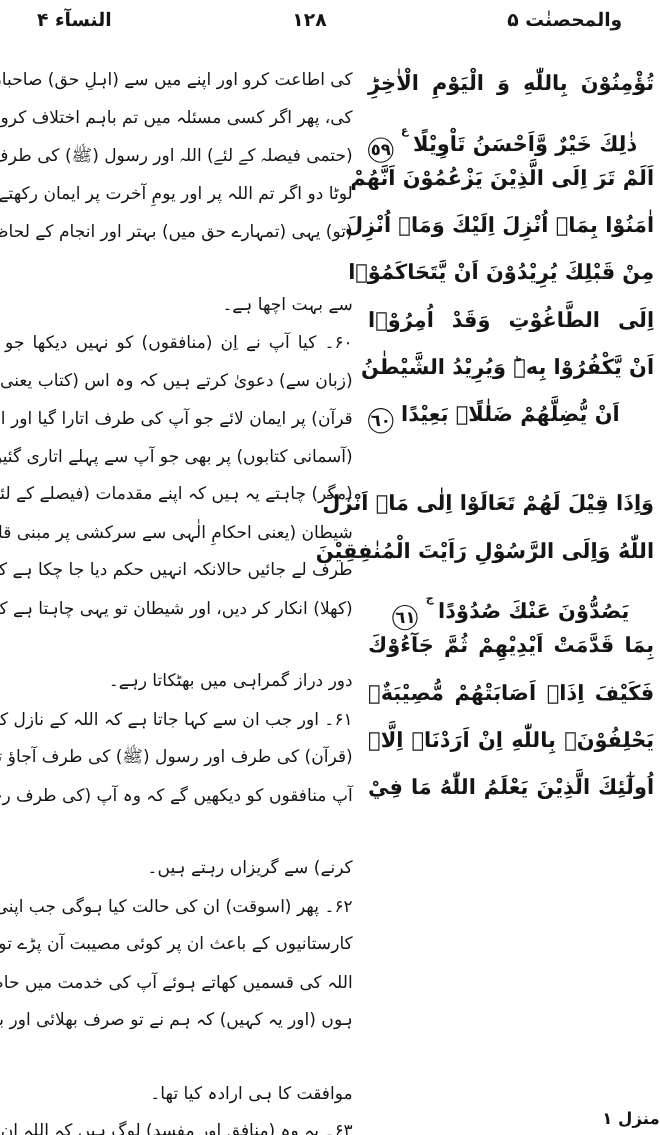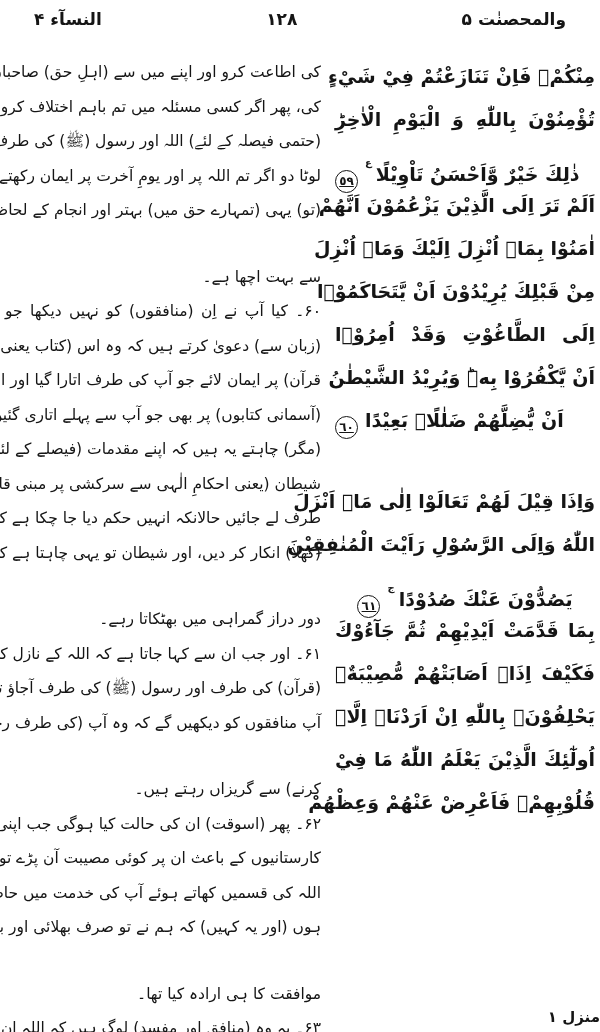--- a/index.html
+++ b/index.html
@@ -32,23 +32,22 @@
   .urdu-line{
     height:34.5px;line-height:34.5px;font-size:15.5px;
     direction:rtl;white-space:nowrap;
     text-align:justify;text-align-last:justify;text-justify:inter-word;
   }
   .urdu-line.para-end{text-align:right;text-align-last:right;margin-top:32px;}
   
   .ayah-badge{
     display:inline-flex;align-items:center;justify-content:center;
     width:21px;height:21px;border:1.7px solid #151515;border-radius:50%;
-    font-size:12px;font-weight:bold;vertical-align:-4px;margin-right:7px;
+    font-size:15px;font-weight:bold;vertical-align:-4px;margin-right:7px;
     line-height:normal;
-    text-decoration:underline;
   }
   .ayah-mark{
     font-size:10px;font-weight:bold;vertical-align:15px;margin-right:4px;
   }
   
   .footer{
     position:absolute;bottom:6px;left:0;right:0;
     font-size:15px;font-weight:bold;margin-top:24px;
   }
 </style>
@@ -58,37 +57,35 @@
 <div class="page">
 
   <div class="header">
     <span class="h-item">والمحصنٰت ۵</span>
     <span class="h-item">۱۲۸</span>
     <span class="h-item">النسآء ۴</span>
   </div>
 
   <div class="columns">
     <div class="arabic-col" id="arabic-col">
-        <div class="arabic-line"><span>مِنْكُمْۚ فَاِنْ تَنَازَعْتُمْ فِيْ شَيْءٍ</span></div>
         <div class="arabic-line"><span>تُؤْمِنُوْنَ بِاللّٰهِ وَ الْيَوْمِ الْاٰخِرِؕ</span></div>
         <div class="arabic-line al-left"><span>ذٰلِكَ خَيْرٌ وَّاَحْسَنُ تَاْوِيْلًا</span><span class="ayah-mark">ع</span><span class="ayah-badge">٥٩</span></div>
         <div class="arabic-line"><span>اَلَمْ تَرَ اِلَى الَّذِيْنَ يَزْعُمُوْنَ اَنَّهُمْ</span></div>
         <div class="arabic-line"><span>اٰمَنُوْا بِمَاۤ اُنْزِلَ اِلَيْكَ وَمَاۤ اُنْزِلَ</span></div>
         <div class="arabic-line"><span>مِنْ قَبْلِكَ يُرِيْدُوْنَ اَنْ يَّتَحَاكَمُوْۤا</span></div>
         <div class="arabic-line"><span>اِلَى الطَّاغُوْتِ وَقَدْ اُمِرُوْۤا</span></div>
         <div class="arabic-line"><span>اَنْ يَّكْفُرُوْا بِهٖؕ وَيُرِيْدُ الشَّيْطٰنُ</span></div>
         <div class="arabic-line al-left"><span>اَنْ يُّضِلَّهُمْ ضَلٰلًاۢ بَعِيْدًا</span><span class="ayah-badge">٦٠</span></div>
         <div class="arabic-line gap-before"><span>وَاِذَا قِيْلَ لَهُمْ تَعَالَوْا اِلٰى مَاۤ اَنْزَلَ</span></div>
         <div class="arabic-line"><span>اللّٰهُ وَاِلَى الرَّسُوْلِ رَاَيْتَ الْمُنٰفِقِيْنَ</span></div>
         <div class="arabic-line al-center"><span>يَصُدُّوْنَ عَنْكَ صُدُوْدًا</span><span class="ayah-mark">ج</span><span class="ayah-badge">٦١</span></div>
         <div class="arabic-line"><span>بِمَا قَدَّمَتْ اَيْدِيْهِمْ ثُمَّ جَآءُوْكَ</span></div>
         <div class="arabic-line"><span>فَكَيْفَ اِذَاۤ اَصَابَتْهُمْ مُّصِيْبَةٌۢ</span></div>
         <div class="arabic-line"><span>يَحْلِفُوْنَۚ بِاللّٰهِ اِنْ اَرَدْنَاۤ اِلَّاۤ</span></div>
         <div class="arabic-line"><span>اُولٰٓئِكَ الَّذِيْنَ يَعْلَمُ اللّٰهُ مَا فِيْ</span></div>
-        <div class="arabic-line"><span>قُلُوْبِهِمْۙ فَاَعْرِضْ عَنْهُمْ وَعِظْهُمْ</span></div>
       </div>
     <div class="urdu-col" id="urdu-col">
         <div class="urdu-line"><span>کی اطاعت کرو اور اپنے میں سے (اہلِ حق) صاحبانِ اَمر</span></div>
         <div class="urdu-line"><span>کی، پھر اگر کسی مسئلہ میں تم باہم اختلاف کرو تو اسے</span></div>
         <div class="urdu-line"><span>(حتمی فیصلہ کے لئے) اللہ اور رسول (ﷺ) کی طرف</span></div>
         <div class="urdu-line"><span>لوٹا دو اگر تم اللہ پر اور یومِ آخرت پر ایمان رکھتے ہو،</span></div>
         <div class="urdu-line"><span>(تو) یہی (تمہارے حق میں) بہتر اور انجام کے لحاظ</span></div>
         <div class="urdu-line para-end"><span>سے بہت اچھا ہے۔</span></div>
         <div class="urdu-line"><span>۶۰۔ کیا آپ نے اِن (منافقوں) کو نہیں دیکھا جو</span></div>
         <div class="urdu-line"><span>(زبان سے) دعویٰ کرتے ہیں کہ وہ اس (کتاب یعنی</span></div>

